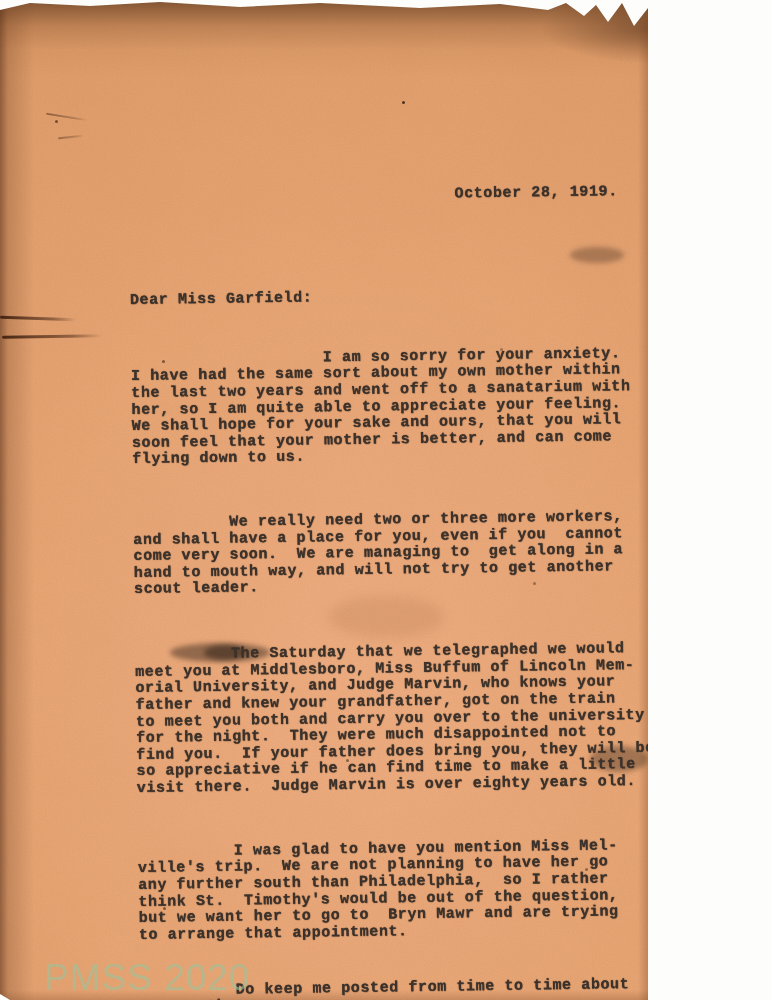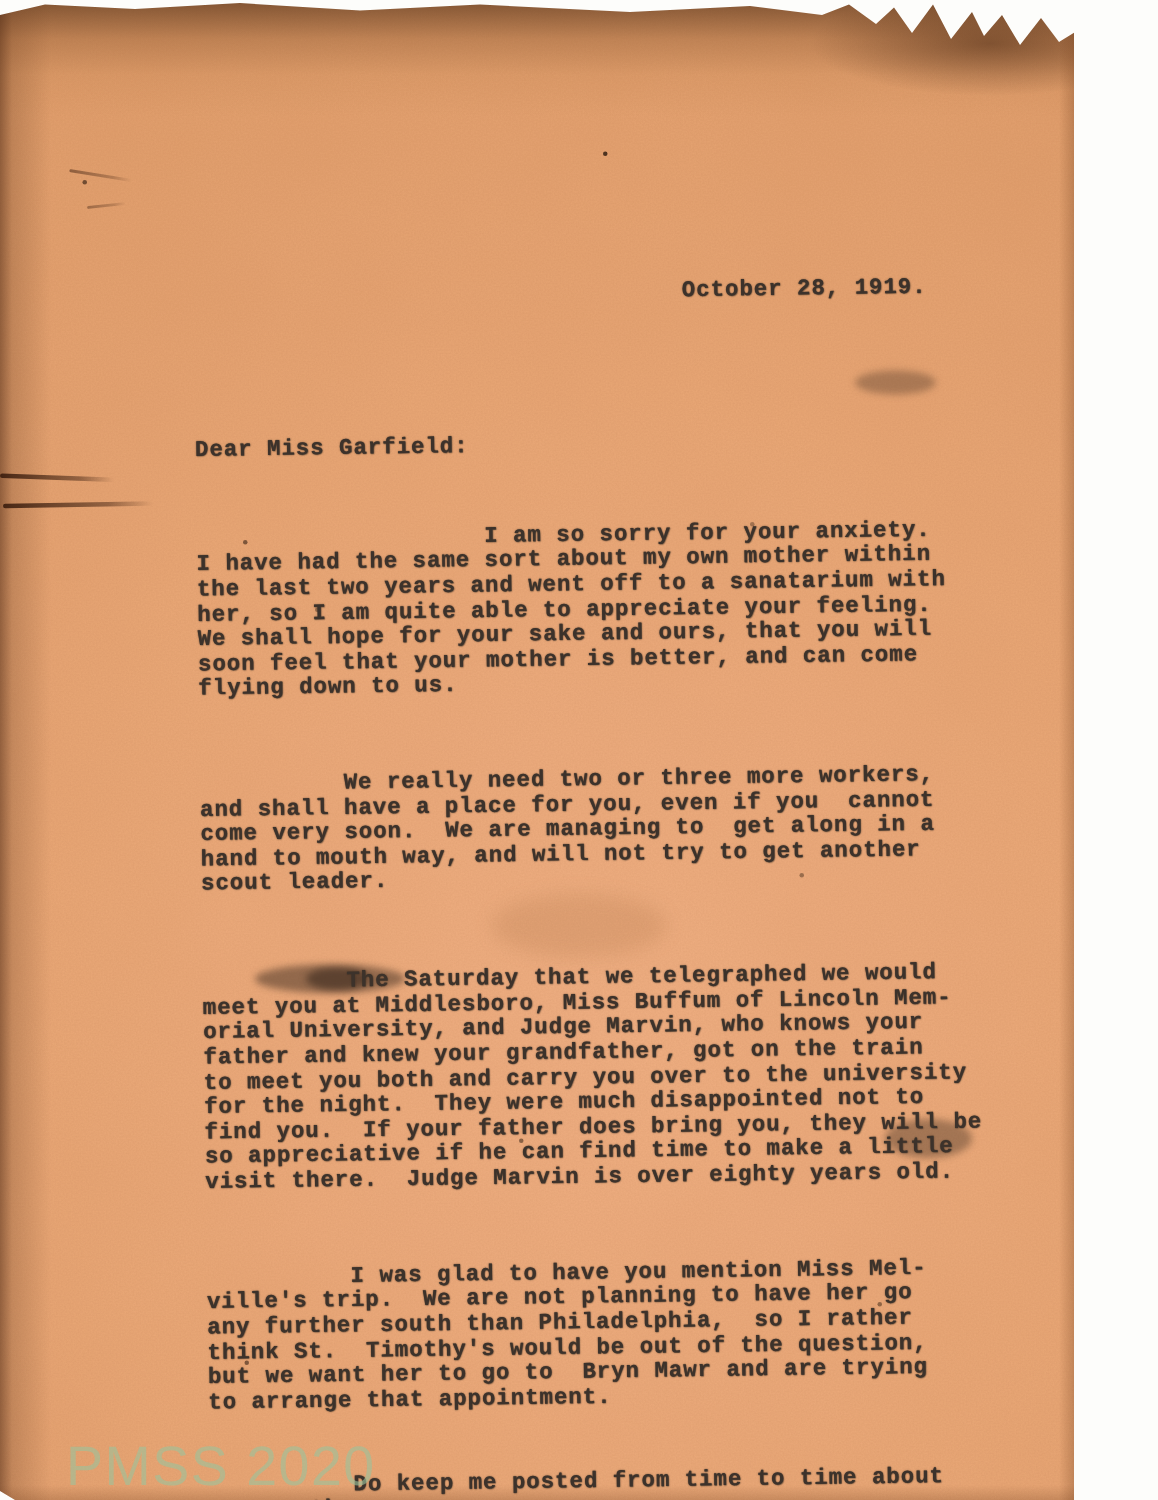--- a/index.html
+++ b/index.html
@@ -1,16 +1,16 @@
 <!DOCTYPE html>
 <html><head>
 <meta charset="utf-8">
 <style>
   html,body{margin:0;padding:0;background:#fdfdfb;}
-  .stage{position:relative;width:716px;height:1000px;overflow:hidden;background:#fdfdfb;}
+  .stage{position:relative;width:648px;height:1000px;overflow:hidden;background:#fdfdfb;}
 
   
   .paper{
     position:absolute;inset:0;
     background:radial-gradient(120% 95% at 55% 68%, #f1b185 0%, #eaa877 45%, #dd9a67 100%);
     clip-path:polygon(0px 10px,30px 3px,90px 6px,160px 2px,240px 7px,320px 3px,420px 8px,
       500px 4px,548px 10px,566px 3px,584px 16px,596px 5px,608px 22px,622px 3px,634px 26px,
       648px 8px,656px 24px,668px 10px,680px 30px,694px 12px,706px 28px,722px 18px,734px 36px,
       744px 22px,752px 44px,760px 34px,766px 52px,772px 58px,772px 1000px,10px 1000px,0px 994px);
   }

